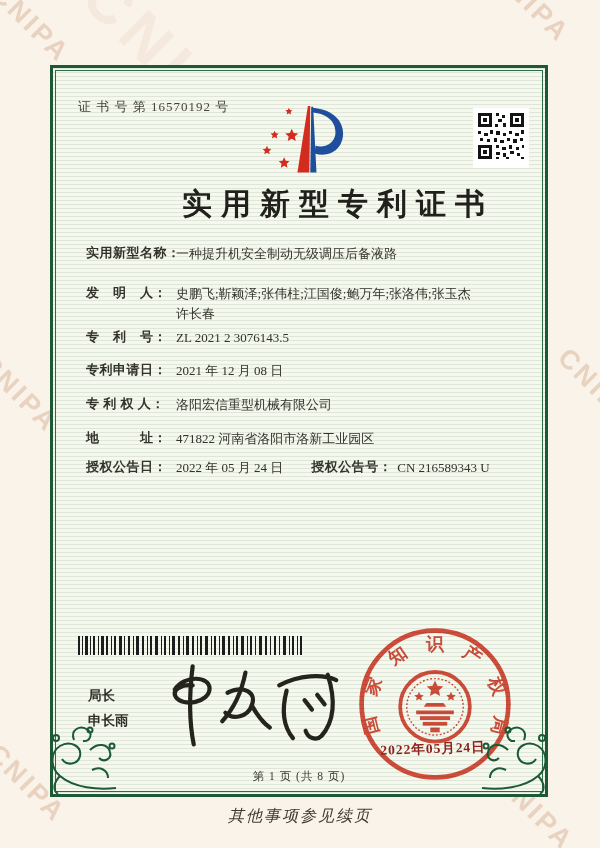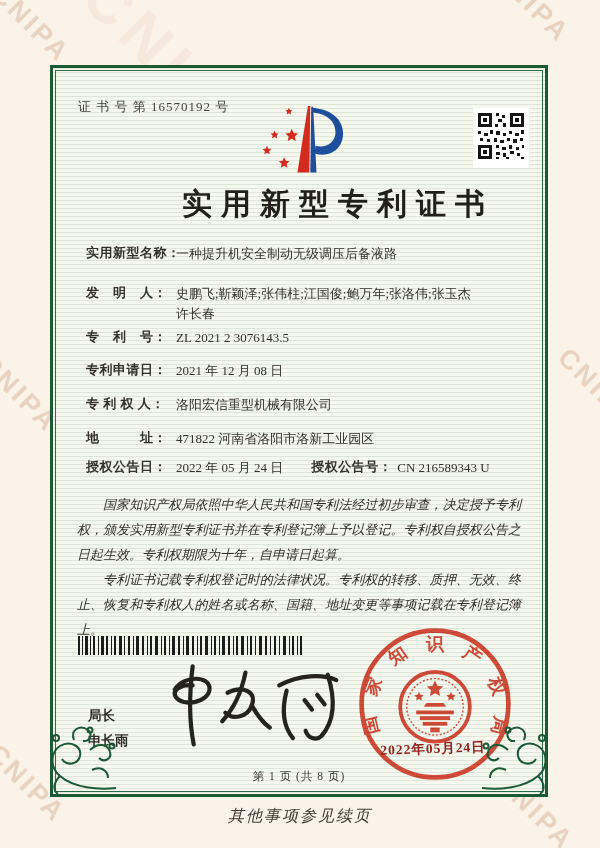--- a/index.html
+++ b/index.html
@@ -43,21 +43,21 @@
   .pair2 .lbl{width:86px;}
   
   .paras{position:absolute;left:24px;top:424px;width:444px;
          font-size:13px;font-style:italic;line-height:25px;
          text-align:justify;color:#2f2e27;}
   .paras p{margin:0;text-indent:2em;}
   
   .barcode{position:absolute;left:25px;top:568px;}
   
   .sig-titles{position:absolute;left:35px;top:615px;font-size:13.5px;font-weight:bold;
-              line-height:25px;color:#2e2d26;margin-top:20px;}
+              line-height:25px;color:#2e2d26;}
   .sig-hand{position:absolute;left:98px;top:592px;}
   
   .seal{position:absolute;left:302px;top:556px;opacity:.93;mix-blend-mode:multiply;}
   .seal-date{position:absolute;left:295px;top:672px;width:170px;text-align:center;
              font-size:13.5px;font-weight:bold;color:#8f211a;letter-spacing:1px;
              transform:rotate(-2deg);}
   .page-ind{position:absolute;left:0;bottom:10px;width:100%;text-align:center;
             font-size:11.5px;color:#3c3b33;letter-spacing:1px;}
   .orn{position:absolute;bottom:-6px;pointer-events:none;}
   .orn.left{left:-7px;}
@@ -170,24 +170,20 @@
     <div class="frow double" style="top:390px;">
       <span>
         <span class="lbl">授权公告日：</span><span class="val">2022 年 05 月 24 日</span>
       </span>
       <span class="pair2">
         <span class="lbl">授权公告号：</span><span class="val">CN 216589343 U</span>
       </span>
     </div>
   </div>
 
-  <div class="paras">
-    <p>国家知识产权局依照中华人民共和国专利法经过初步审查，决定授予专利权，颁发实用新型专利证书并在专利登记簿上予以登记。专利权自授权公告之日起生效。专利权期限为十年，自申请日起算。</p>
-    <p>专利证书记载专利权登记时的法律状况。专利权的转移、质押、无效、终止、恢复和专利权人的姓名或名称、国籍、地址变更等事项记载在专利登记簿上。</p>
-  </div>
 
   <div class="barcode">
     <svg width="228" height="19" viewBox="0 0 228 19">
       <g fill="#1c1c1c">
         <rect x="0" width="2" height="19"></rect>
           <rect x="4" width="1" height="19"></rect>
           <rect x="7" width="3" height="19"></rect>
         <rect x="12" width="1" height="19"></rect>
           <rect x="15" width="2" height="19"></rect>
           <rect x="20" width="1" height="19"></rect>

